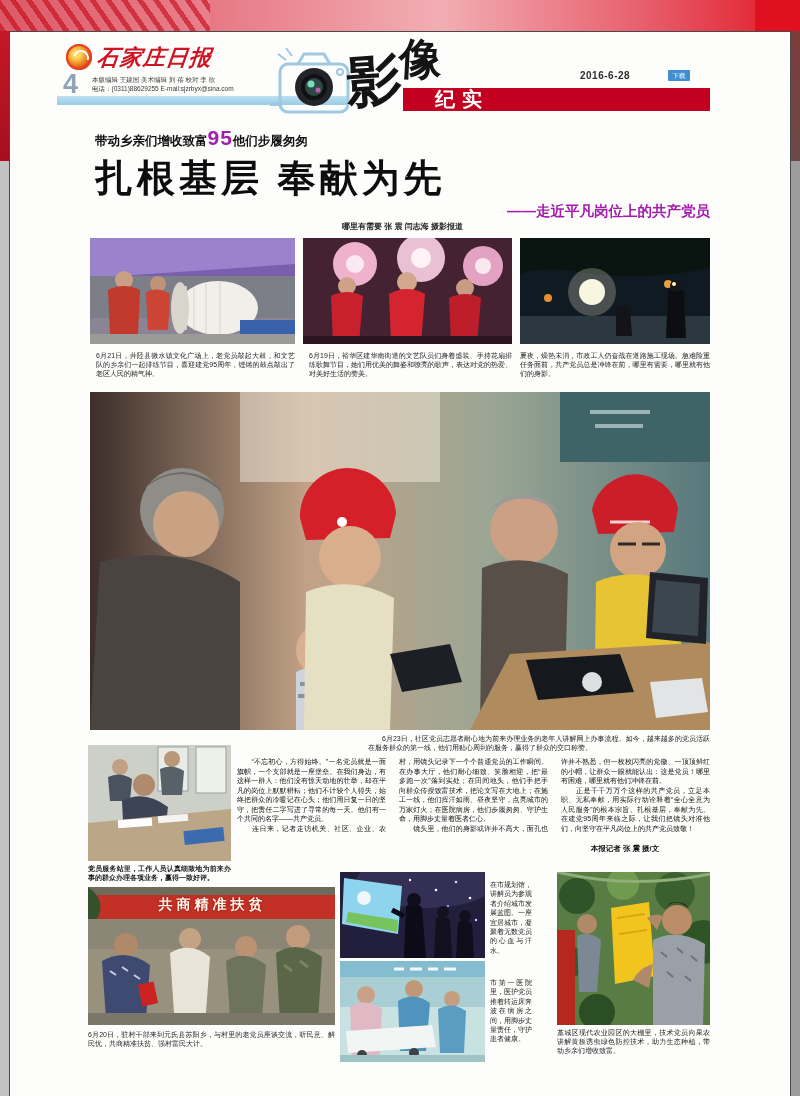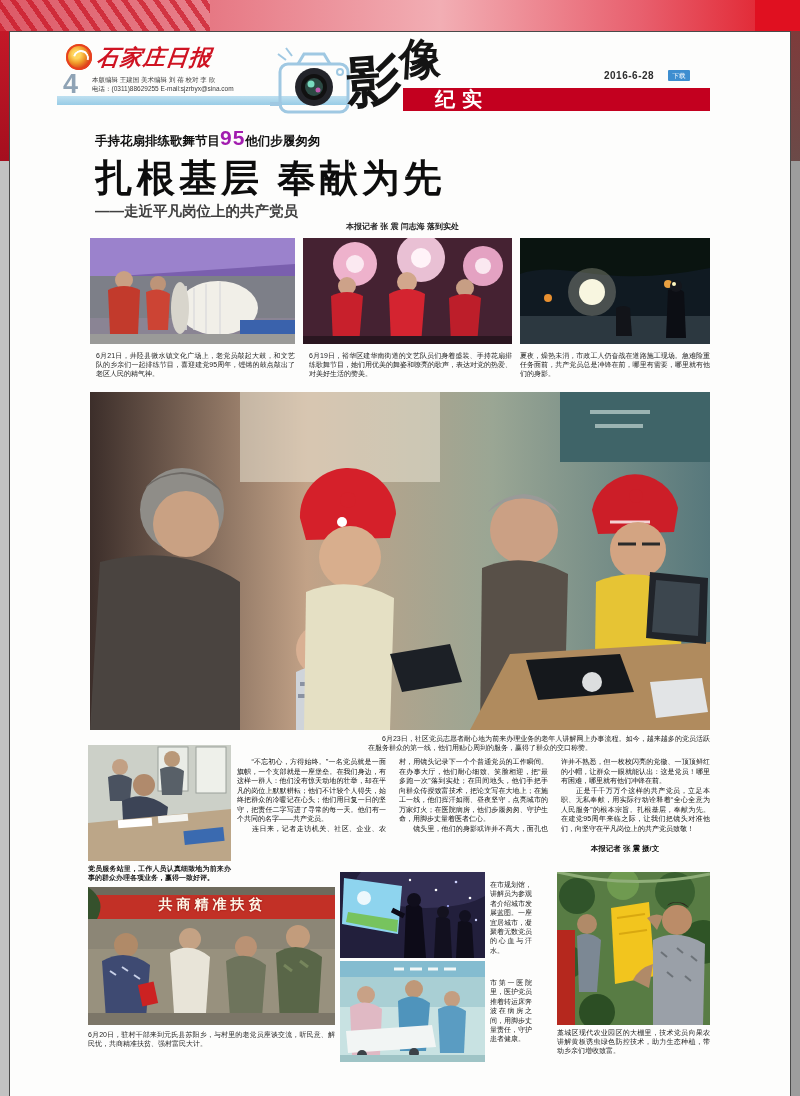--- a/index.html
+++ b/index.html
@@ -27,35 +27,35 @@
   .emblem{left:66px;top:44px;width:26px;height:26px;border-radius:50%;
     background:radial-gradient(circle at 40% 40%,#ffd65e 18%,#f09a2a 40%,#d42418 75%,#b01210 100%);
     box-shadow:inset 0 0 0 2px #e8401f;}
   .emblem-swirl{left:73px;top:50px;width:12px;height:12px;border-radius:50%;
     border:2px solid #fff;border-left-color:transparent;border-bottom-color:transparent;transform:rotate(-30deg);}
   .logo-title{left:97px;top:44px;font-size:22px;line-height:26px;font-weight:900;color:#cf1322;
     font-family:"DejaVu Serif","Liberation Serif",serif;font-style:italic;letter-spacing:1px;transform:skewX(-6deg);}
   .page-num{left:63px;top:71px;font-size:27px;line-height:27px;font-weight:bold;color:#8fa3b5;}
   .mast-info{left:92px;top:75px;width:230px;font-size:6.5px;line-height:9px;color:#3a3a3a;}
   .blue-bar{left:57px;top:96px;width:292px;height:9px;background:linear-gradient(180deg,#bfe0f0,#98cce6);}
-  .date-line{left:604px;top:70px;font-size:10px;font-weight:bold;color:#2d2d2d;letter-spacing:.5px;}
+  .date-line{left:580px;top:70px;font-size:10px;font-weight:bold;color:#2d2d2d;letter-spacing:.5px;}
   .date-badge{left:668px;top:70px;width:22px;height:11px;background:#3e8ed0;color:#fff;
     font-size:6.5px;line-height:11px;text-align:center;border-radius:1px;}
   .calli{font-family:"DejaVu Serif","Liberation Serif",serif;font-weight:900;color:#141414;}
   .calli-1{left:346px;top:52px;font-size:56px;line-height:56px;transform:rotate(-4deg);}
   .calli-2{left:399px;top:38px;font-size:43px;line-height:43px;transform:rotate(3deg);}
   .section-bar{left:403px;top:88px;width:307px;height:23px;background:#c3001f;}
   .section-bar-label{left:435px;top:90px;font-size:20px;line-height:19px;font-weight:bold;color:#fff;letter-spacing:7px;}
   
   .mini-banner{left:95px;top:126px;font-size:12.5px;line-height:24px;font-weight:900;color:#111;}
   .mini-banner .num{color:#a21caf;font-size:21px;font-weight:900;letter-spacing:1px;}
   .main-title{left:95px;top:156px;width:615px;text-align:left;
     font-size:38px;line-height:44px;font-weight:900;color:#0d0d0d;letter-spacing:4px;}
-  .sub-title{left:95px;top:202px;width:615px;text-align:left;
-    font-size:14.5px;line-height:18px;font-weight:900;color:#404040;}
+  .sub-title{left:95px;top:202px;width:615px;text-align:right;
+    font-size:14.5px;line-height:18px;font-weight:900;color:#a21caf;}
   .byline{left:95px;top:221px;width:615px;text-align:center;font-size:8px;line-height:11px;color:#222;font-weight:bold;}
   
   .ph{overflow:hidden;background:#777;}
   .ph svg{display:block;width:100%;height:100%;}
   .cap{font-size:7px;line-height:9.2px;color:#1c1c1c;text-align:justify;}
   .cap-indent{text-indent:14px;}
   .banner-in-photo{left:100px;top:895px;width:225px;text-align:center;font-size:14px;line-height:18px;
     font-weight:900;color:#fff7e8;letter-spacing:4px;text-shadow:0 0 2px rgba(120,0,0,.8);}
   
   .body-cols{left:237px;top:757px;width:473px;height:106px;
@@ -102,24 +102,24 @@
     <circle cx="72" cy="30" r="3" fill="none" stroke="#9fc8e2" stroke-width="2"></circle>
     <path d="M18 6 L24 14 M10 12 L18 18" stroke="#9fc8e2" stroke-width="2"></path>
   </svg>
 </div>
 
 <div class="abs calli calli-1">影</div>
 <div class="abs calli calli-2">像</div>
 <div class="abs section-bar"></div>
 <div class="abs section-bar-label">纪实</div>
 
-<div class="abs mini-banner"><span>手持花扇排练歌舞节目</span><span class="num">95</span><span>他们步履匆匆</span></div>
+<div class="abs mini-banner"><span>带动乡亲们增收致富</span><span class="num">95</span><span>他们步履匆匆</span></div>
 <div class="abs main-title">扎根基层 奉献为先</div>
 <div class="abs sub-title">——走近平凡岗位上的共产党员</div>
-<div class="abs byline">本报记者 张 震 闫志海 落到实处</div>
+<div class="abs byline">哪里有需要 张 震 闫志海 摄影报道</div>
 
 <div class="abs ph" style="left:90px;top:238px;width:205px;height:106px;">
   <svg viewBox="0 0 205 106" preserveAspectRatio="none">
     <rect width="205" height="106" fill="#8a8494"></rect>
     <rect width="205" height="40" fill="#7a5fae"></rect>
     <path d="M0 0 L205 0 L205 26 L0 40 Z" fill="#9b82cc"></path>
     <rect y="38" width="205" height="42" fill="#7d7f88"></rect>
     <ellipse cx="128" cy="70" rx="40" ry="27" fill="#f1efe8"></ellipse>
     <path d="M96 48 L96 92" stroke="#ccc" stroke-width="2"></path>
     <path d="M104 50 L104 92 M116 46 L116 95 M130 44 L130 96" stroke="#ddd" stroke-width="1.5"></path>

